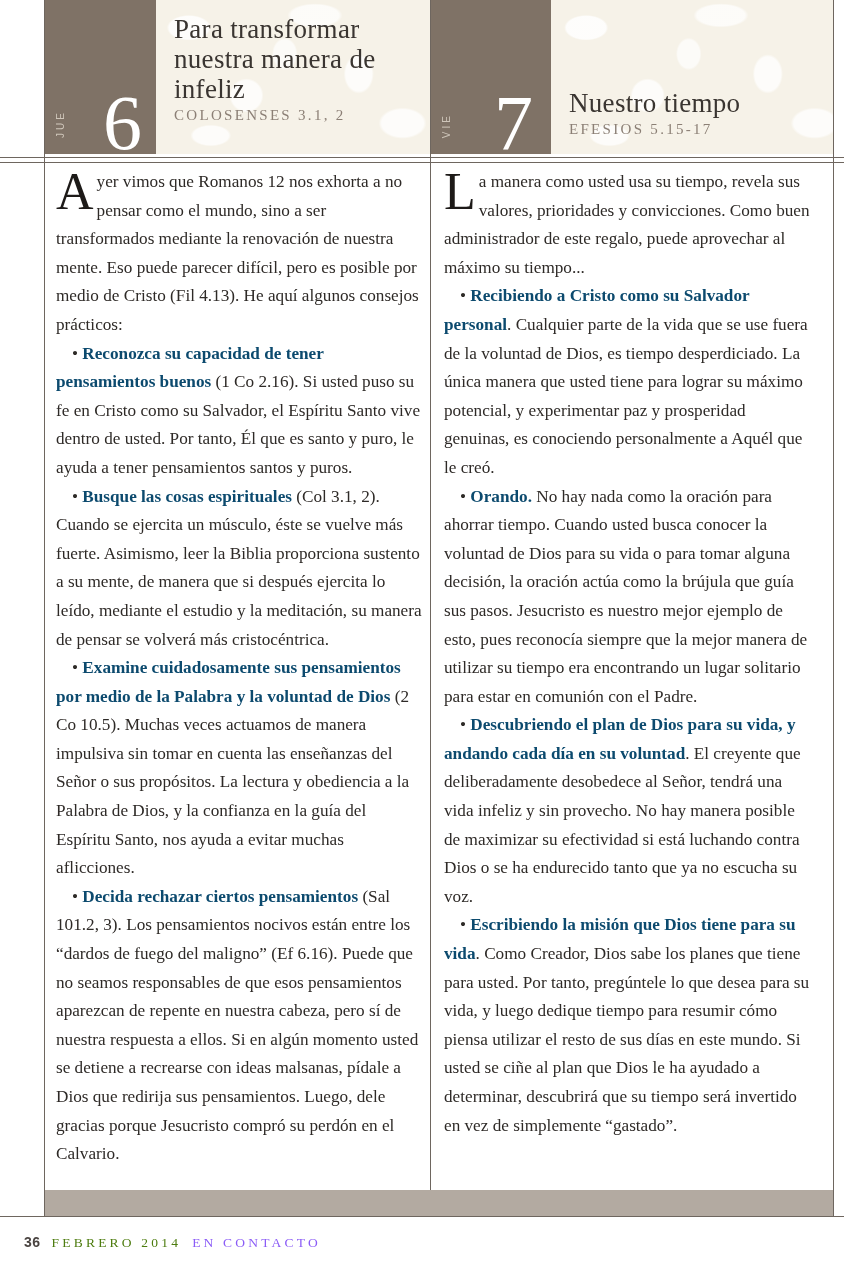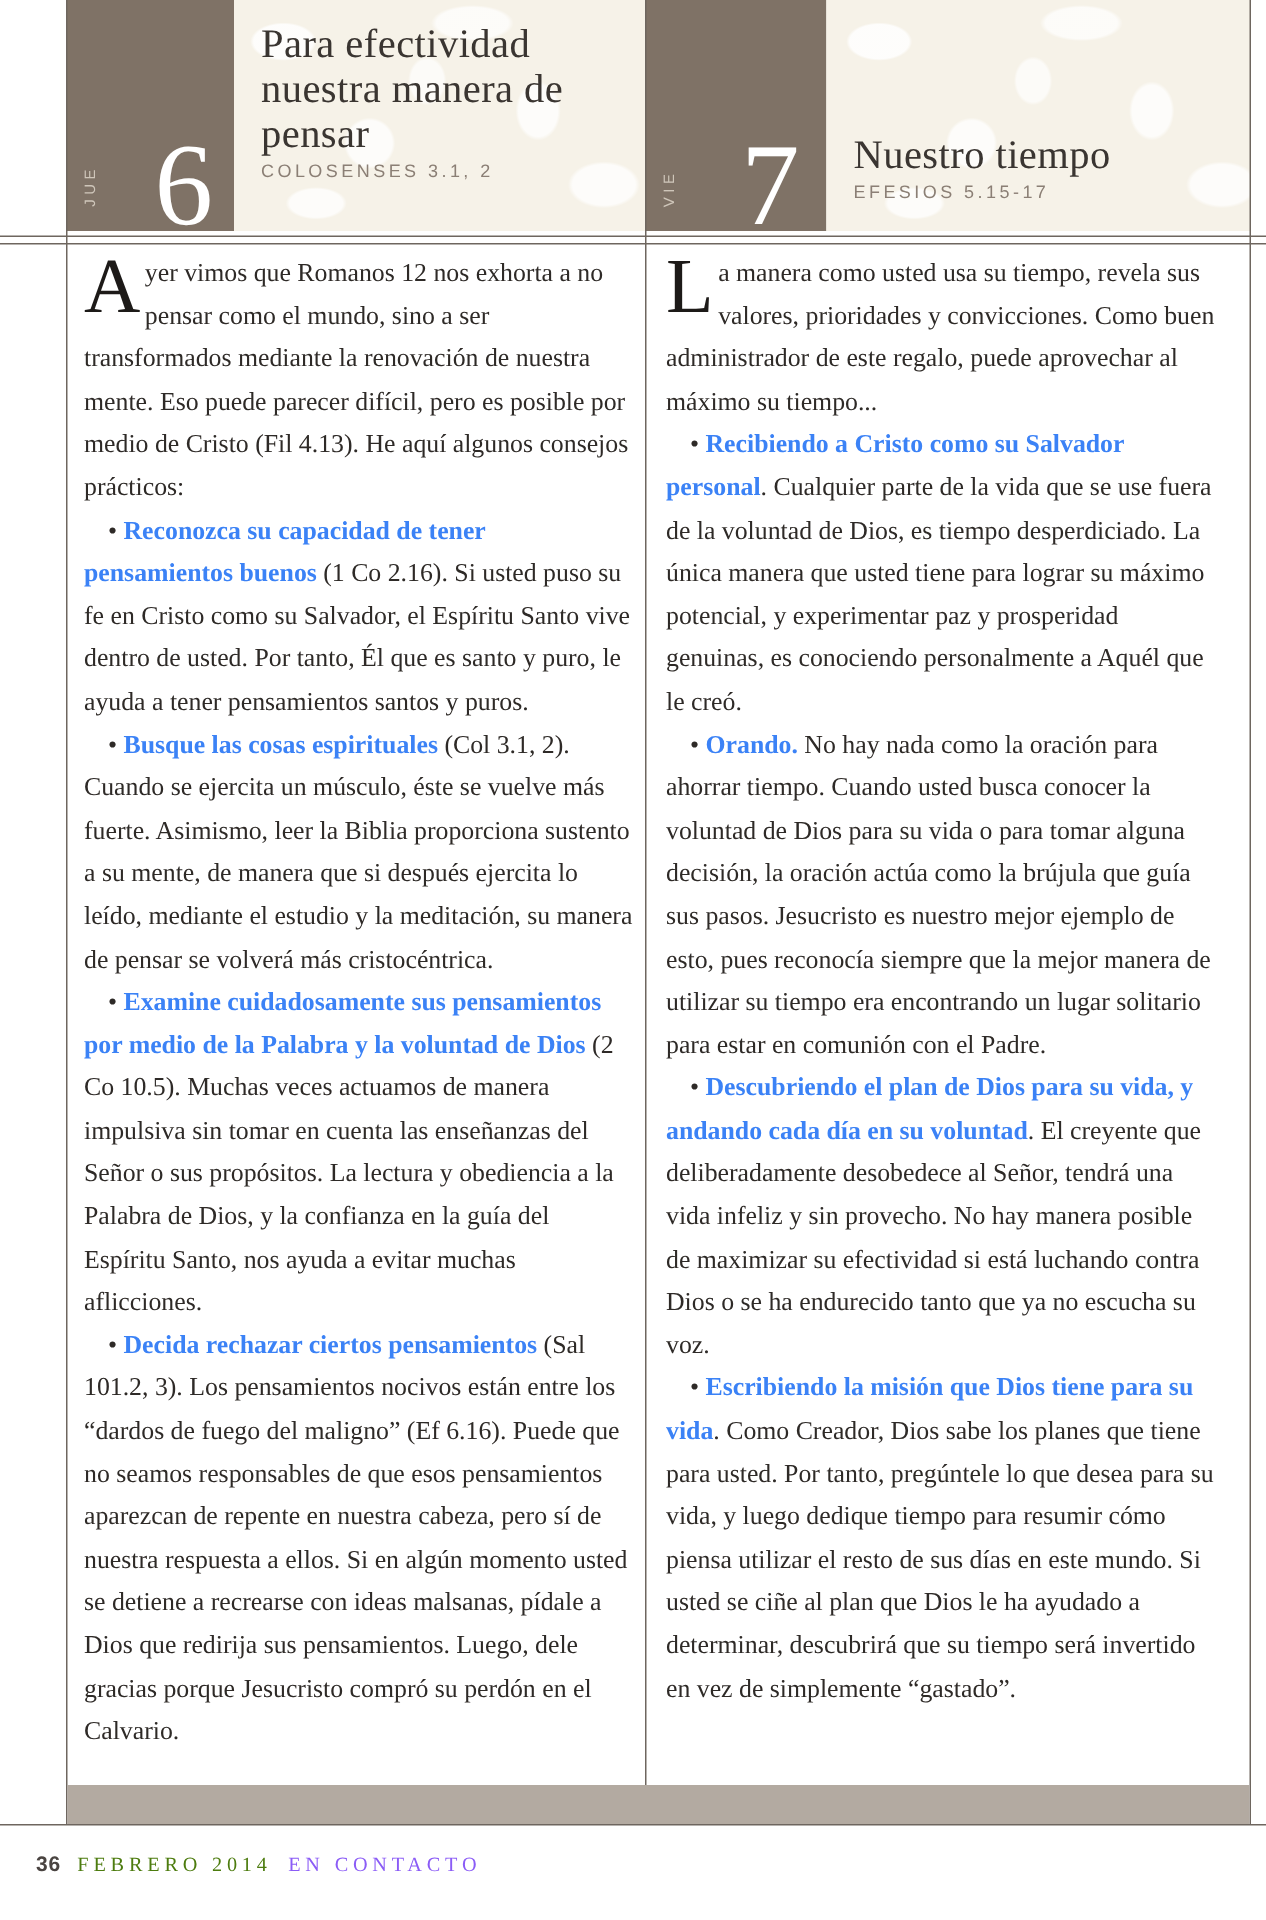--- a/index.html
+++ b/index.html
@@ -115,22 +115,22 @@
     line-height: 30px;
     letter-spacing: 0.3px;
     margin: 0;
     font-weight: 400;
   }
   .title-block.right-t { padding-top: 88px; }
 
   .art-ref {
     margin-top: 3px;
     color: #8b7f75;
-    font-family: Liberation Sans, sans-serif;
-    font-size: 12px;
+    font-family: Liberation Serif, serif;
+    font-size: 15px;
     letter-spacing: 2.3px;
     font-weight: 400;
   }
 
   
   .header-right-sliver {
     position: absolute;
     right: 0;
     top: 0;
     width: 10px;
@@ -212,21 +212,21 @@
     line-height: 28.6px;
     margin: 0;
     text-align: left;
     hyphens: manual;
   }
   .body-p + .body-p {
     text-indent: 16px;
   }
   .body-p b {
     font-weight: 700;
-    color: #3b82f6;
+    color: #0c4a6e;
   }
 
   
   .dropcap-p {
     position: relative;
   }
   .dropcap {
     float: left;
     font-family: "Liberation Serif", serif;
     font-size: 52px;
@@ -283,21 +283,21 @@
 
   <div class="header">
 
     <div class="header-half left">
       <div class="gutter-white"></div>
       <div class="date-block left">
         <span class="dow">JUE</span>
         <span class="daynum">6</span>
       </div>
       <div class="title-block">
-        <div class="art-title">Para efectividad nuestra manera de pensar</div>
+        <div class="art-title">Para transformar nuestra manera de infeliz</div>
         <div class="art-ref">COLOSENSES 3.1, 2</div>
       </div>
     </div>
 
     <div class="header-half right">
       <div class="date-block right">
         <span class="dow">VIE</span>
         <span class="daynum seven">7</span>
       </div>
       <div class="title-block right-t">

